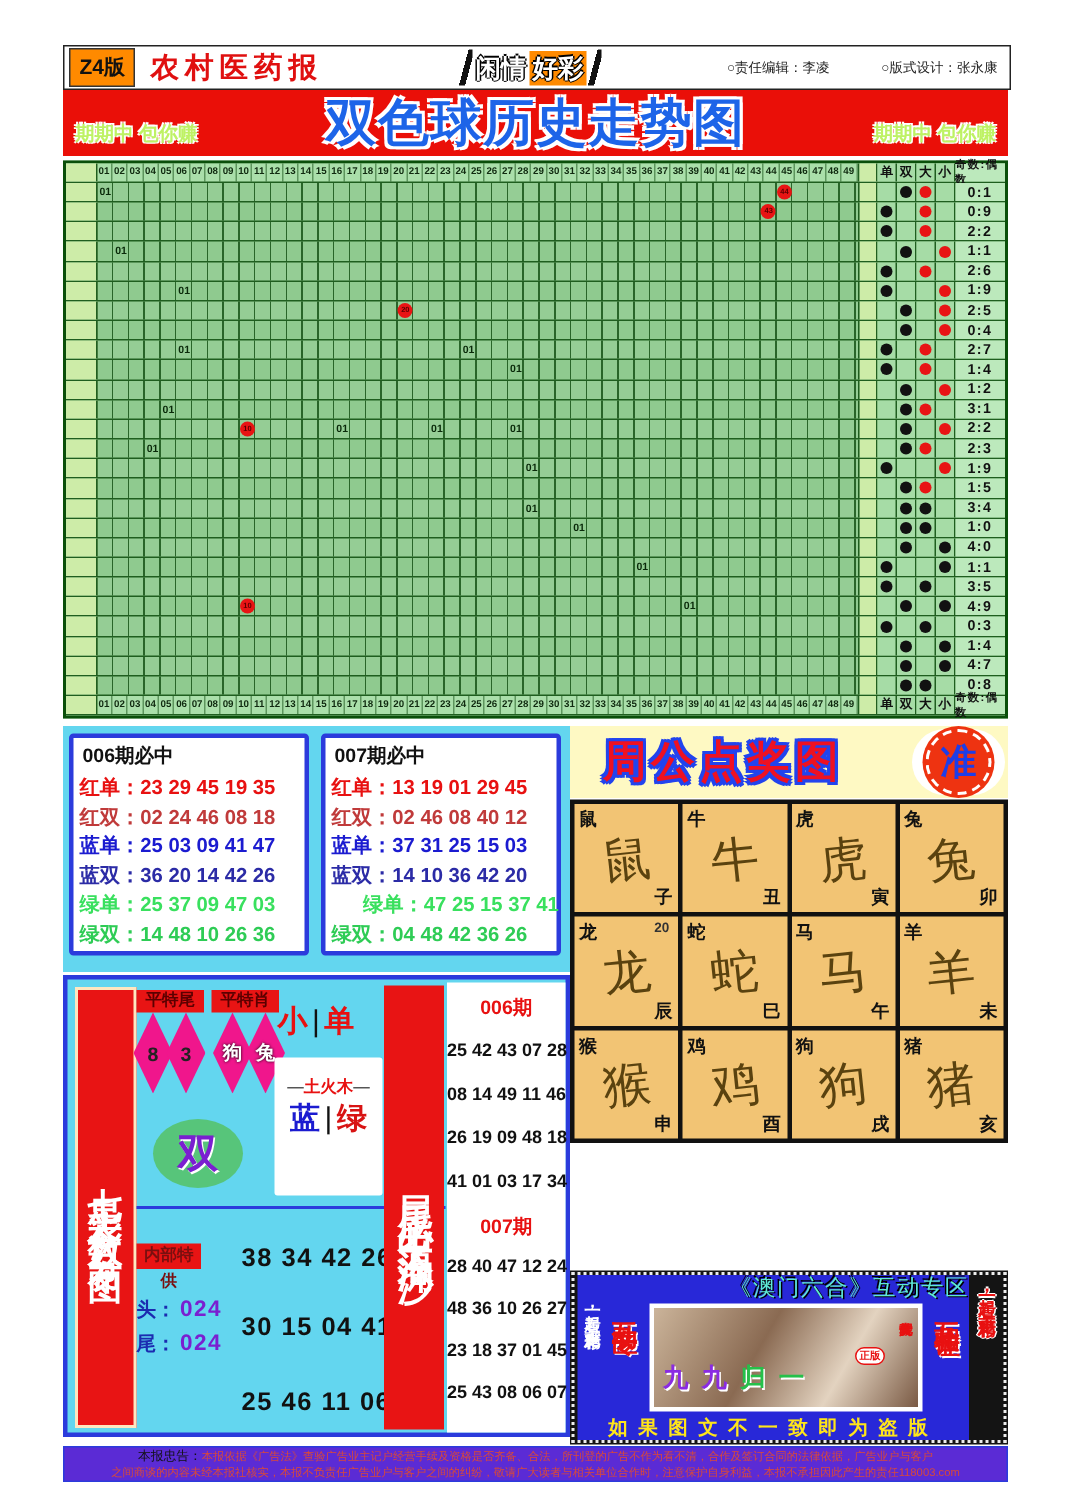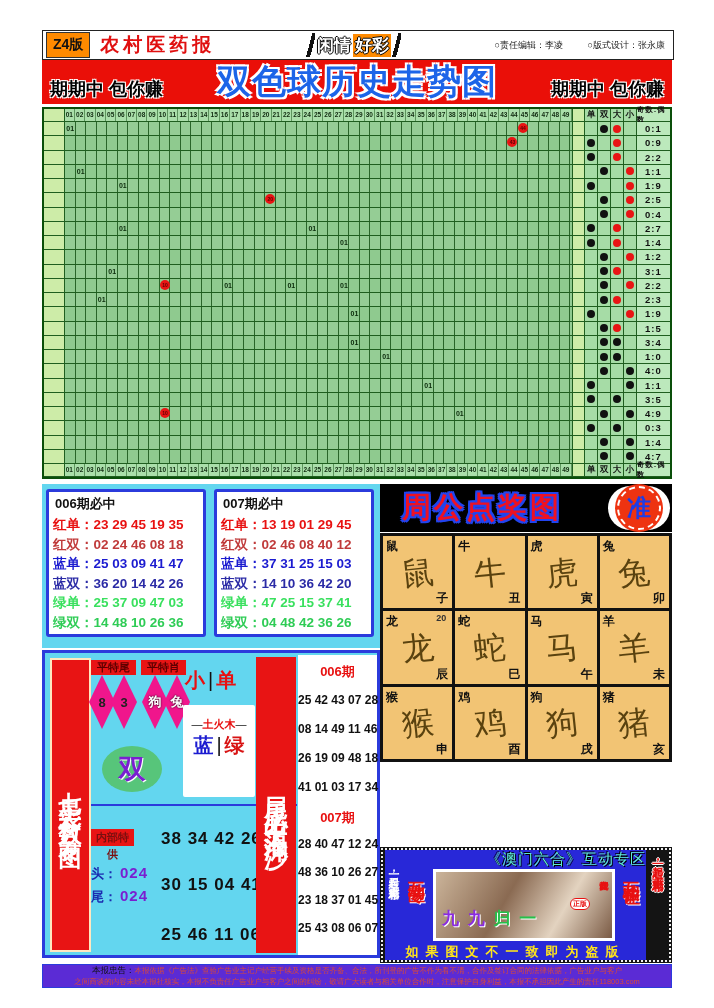--- a/index.html
+++ b/index.html
@@ -6,24 +6,24 @@
   #page{position:relative;width:714px;height:1008px;background:#fff;font-family:"Liberation Sans",sans-serif;overflow:hidden;}
   
   #hdr{position:absolute;left:42px;top:30px;width:630px;height:28px;border:1px solid #222;background:#fff;display:flex;align-items:center;}
   .ed-box{background:#ff8a00;color:#111;font-weight:bold;font-size:14px;padding:3px 6px;margin-left:3px;border:1px solid #333;}
   .paper-name{color:#e01010;font-weight:bold;font-size:19px;letter-spacing:4px;margin-left:10px;font-family:"Liberation Serif",serif;}
   .col-wrap{position:absolute;left:262px;top:1px;height:26px;display:flex;align-items:center;}
   .slant{width:10px;height:24px;background:linear-gradient(105deg,transparent 45%,#111 45%,#111 70%,transparent 70%);}
   .colA{font-size:17px;font-weight:bold;color:#fff;text-shadow:-1px 0 #000,1px 0 #000,0 -1px #000,0 1px #000;padding:0 2px;}
   .colB{font-size:17px;font-weight:bold;color:#fff;background:#ff8a00;text-shadow:-1px 0 #000,1px 0 #000,0 -1px #000,0 1px #000;padding:0 2px;}
   .credits{position:absolute;right:8px;top:8px;font-size:9px;color:#222;}
-  .credits span{margin-left:22px;}
+  .credits span{margin-left:32px;}
   
   #banner{position:absolute;left:42px;top:60px;width:630px;height:44px;background:#ea0f08;display:flex;align-items:center;justify-content:space-between;padding:0 8px;box-sizing:border-box;}
-  .slog{font-size:18px;font-weight:bold;color:#000000;text-shadow:-1px -1px 0 #fff,1px -1px 0 #fff,-1px 1px 0 #fff,1px 1px 0 #fff;white-space:nowrap;margin-top:14px;}
+  .slog{font-size:13px;font-weight:bold;color:#bef264;text-shadow:-1px -1px 0 #fff,1px -1px 0 #fff,-1px 1px 0 #fff,1px 1px 0 #fff;white-space:nowrap;margin-top:14px;}
   .main-title{font-size:34px;font-weight:bold;color:#1d64e8;letter-spacing:1px;text-shadow:-2px -2px 0 #fff,2px -2px 0 #fff,-2px 2px 0 #fff,2px 2px 0 #fff;white-space:nowrap;}
   
   #chart{position:absolute;left:42px;top:107px;width:630px;height:372px;border:2px solid #0a4f0a;box-sizing:border-box;display:flex;flex-direction:column;background:#8fca8f;}
   .trow{display:flex;border-bottom:1px solid #1f5e1f;flex:1;min-height:0;}
   .trow.hd{flex:0 0 12px;background:#aadfaa;}
   .sp20{width:20px;background:#cdeca8;border-right:1px solid #1f5e1f;}
   .sp12{width:12px;background:#cdeca8;border-right:1px solid #1f5e1f;}
   .cells{position:relative;width:516px;border-right:1px solid #1f5e1f;
     background-image:repeating-linear-gradient(to right,transparent 0,transparent 9.53px,rgba(15,75,15,.8) 9.53px,rgba(15,75,15,.8) 10.53px);}
   .trow:nth-child(even) .cells{background-color:rgba(255,255,255,.06);}
@@ -35,21 +35,21 @@
   .dot{width:8px;height:8px;border-radius:50%;}
   .dot.k{background:#111;} .dot.r{background:#e81414;}
   .mark-t{position:absolute;top:0;width:11px;text-align:center;font-size:7px;font-weight:bold;color:#0a2a0a;line-height:13px;}
   .mark-b{position:absolute;top:1px;width:10px;height:10px;background:#e81414;border-radius:50%;color:#5c0000;font-size:5px;font-weight:bold;text-align:center;line-height:10px;}
   
   #midleft{position:absolute;left:42px;top:484px;width:338px;height:164px;background:#63d6ef;}
   .pick{position:absolute;top:5px;width:160px;height:148px;background:#fff;border:3px solid #2b3bdc;border-radius:3px;padding:2px 4px;box-sizing:border-box;}
   .pick .pt{font-size:13px;font-weight:bold;color:#111;margin:1px 0 2px 2px;}
   .pick .pr{font-size:13.5px;font-weight:bold;white-space:nowrap;line-height:19.5px;letter-spacing:0;}
   
-  #zg-banner{position:absolute;left:380px;top:484px;width:292px;height:48px;background:#000000;display:flex;align-items:center;}
+  #zg-banner{position:absolute;left:380px;top:484px;width:292px;height:48px;background:#fef9c3;display:flex;align-items:center;}
   #zg-title{font-size:29px;font-weight:bold;color:#ee1122;letter-spacing:3px;margin-left:22px;
     text-shadow:-2px 0 #2244ee,2px 0 #2244ee,0 -2px #2244ee,0 2px #2244ee,-2px -2px #2244ee,2px 2px #2244ee,-2px 2px #2244ee,2px -2px #2244ee;}
   #zg-badge{position:absolute;right:2px;top:2px;width:62px;height:44px;background:#fff;border-radius:22px;display:flex;align-items:center;justify-content:center;}
   #zg-badge .burst{width:40px;height:40px;border-radius:50%;background:#ee3311;border:2px dashed #fff;box-shadow:0 0 0 2px #ee3311;display:flex;align-items:center;justify-content:center;}
   #zg-badge .zi{color:#1d3de8;font-size:24px;font-weight:bold;}
   #zodiac{position:absolute;left:380px;top:533px;width:292px;height:229px;background:#111;padding:3px;box-sizing:border-box;display:grid;grid-template-columns:repeat(4,1fr);grid-template-rows:repeat(3,1fr);gap:3px;}
   .zcell{position:relative;background:#f2c474;}
   .zanimal{position:absolute;left:3px;top:2px;font-size:12px;font-weight:bold;color:#111;}
   .zbig{position:absolute;left:50%;top:52%;transform:translate(-50%,-50%) rotate(-6deg);font-size:32px;color:#4a3505;font-family:"Liberation Serif",serif;opacity:.9;}
   .zbranch{position:absolute;right:4px;bottom:1px;font-size:12px;font-weight:bold;color:#111;}
@@ -250,20 +250,34 @@
           <span class="dot k"></span>
         </div>
         <div class="stat"></div>
         <div class="stat">
           <span class="dot r"></span>
         </div>
         <div class="ratio">1:1</div>
       </div>
       <div class="trow">
         <div class="sp20"></div>
+        <div class="cells"></div>
+        <div class="sp12"></div>
+        <div class="stat">
+          <span class="dot k"></span>
+        </div>
+        <div class="stat"></div>
+        <div class="stat">
+          <span class="dot r"></span>
+        </div>
+        <div class="stat"></div>
+        <div class="ratio">2:6</div>
+      </div>
+      <div class="trow">
+        <div class="sp20"></div>
         <div class="cells">
           <span class="mark-t" style="left: 52.6531px;">01</span>
         </div>
         <div class="sp12"></div>
         <div class="stat">
           <span class="dot k"></span>
         </div>
         <div class="stat"></div>
         <div class="stat"></div>
         <div class="stat">
@@ -556,20 +570,34 @@
         <div class="sp12"></div>
         <div class="stat"></div>
         <div class="stat">
           <span class="dot k"></span>
         </div>
         <div class="stat"></div>
         <div class="stat">
           <span class="dot k"></span>
         </div>
         <div class="ratio">4:7</div>
+      </div>
+      <div class="trow">
+        <div class="sp20"></div>
+        <div class="cells"></div>
+        <div class="sp12"></div>
+        <div class="stat"></div>
+        <div class="stat">
+          <span class="dot k"></span>
+        </div>
+        <div class="stat">
+          <span class="dot k"></span>
+        </div>
+        <div class="stat"></div>
+        <div class="ratio">0:8</div>
       </div>
       <div class="trow hd">
         <div class="sp20"></div>
         <div class="hcells">
           <span>01</span>
           <span>02</span>
           <span>03</span>
           <span>04</span>
           <span>05</span>
           <span>06</span>
@@ -638,21 +666,21 @@
           <div class="pr" style="color: rgb(46, 204, 85);">绿双：14 48 10 26 36</div>
         </div>
     </div>
     <div class="pick" style="left:172px;">
       <div class="pt">007期必中</div>
       <div class="prows">
           <div class="pr" style="color: rgb(232, 17, 17);">红单：13 19 01 29 45</div>
           <div class="pr" style="color: rgb(192, 58, 58);">红双：02 46 08 40 12</div>
           <div class="pr" style="color: rgb(27, 27, 208);">蓝单：37 31 25 15 03</div>
           <div class="pr" style="color: rgb(43, 43, 166);">蓝双：14 10 36 42 20</div>
-          <div class="pr" style="color: rgb(57, 224, 94);">绿单：47 25 15 37 41</div>
+          <div class="pr" style="color: rgb(57, 224, 94); margin-left: 21px;">绿单：47 25 15 37 41</div>
           <div class="pr" style="color: rgb(46, 204, 85);">绿双：04 48 42 36 26</div>
         </div>
     </div>
   </div>
 
   <div id="zg-banner">
     <span id="zg-title">周公点奖图</span>
     <span id="zg-badge">
       <span class="burst">
         <span class="zi">准</span>

